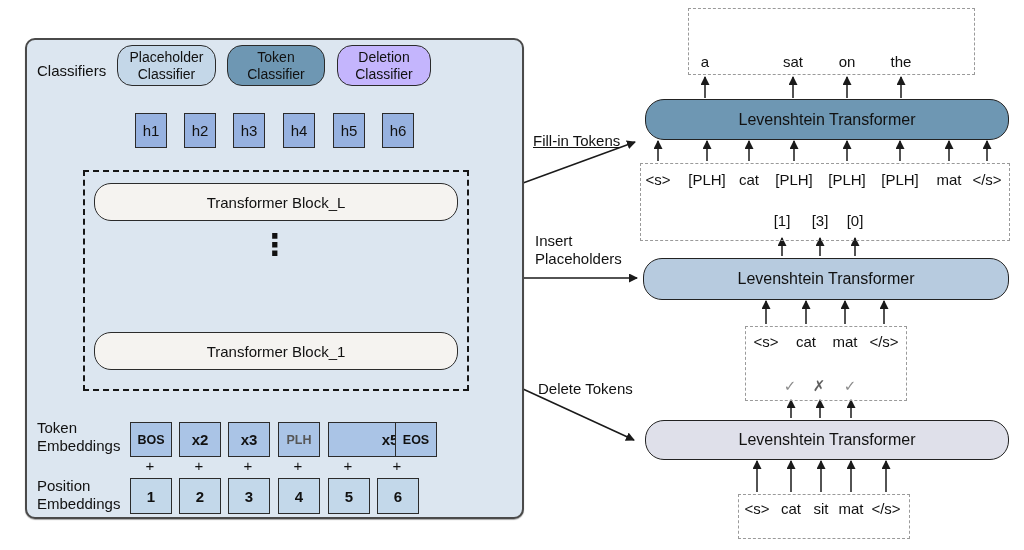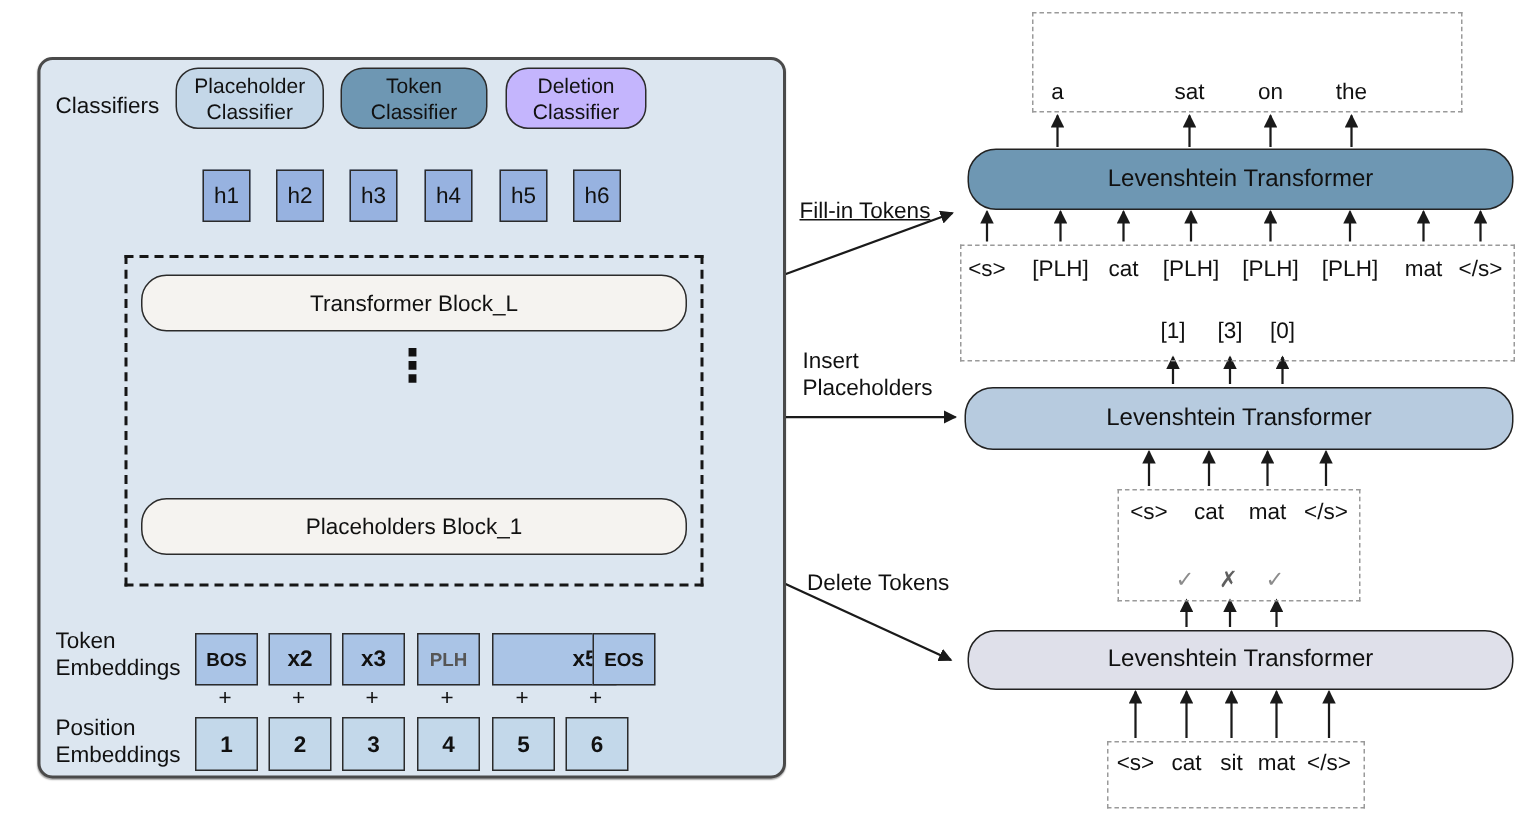--- a/index.html
+++ b/index.html
@@ -132,21 +132,21 @@
   <div class="abs hbox" style="left:135px;top:113px;">h1</div>
   <div class="abs hbox" style="left:184px;top:113px;">h2</div>
   <div class="abs hbox" style="left:233px;top:113px;">h3</div>
   <div class="abs hbox" style="left:283px;top:113px;">h4</div>
   <div class="abs hbox" style="left:333px;top:113px;">h5</div>
   <div class="abs hbox" style="left:382px;top:113px;">h6</div>
 
   <div class="abs dashed-core"></div>
   <div class="abs block" style="top:183px;">Transformer Block_L</div>
   <div class="abs vdots">⋮</div>
-  <div class="abs block" style="top:332px;">Placeholders Block_1</div>
+  <div class="abs block" style="top:332px;">Transformer Block_1</div>
 
   <div class="abs side-label" style="top:419px;">
     <div>Token</div>
     <div>Embeddings</div>
   </div>
   <div class="abs side-label" style="top:477px;">
     <div>Position</div>
     <div>Embeddings</div>
   </div>
 

